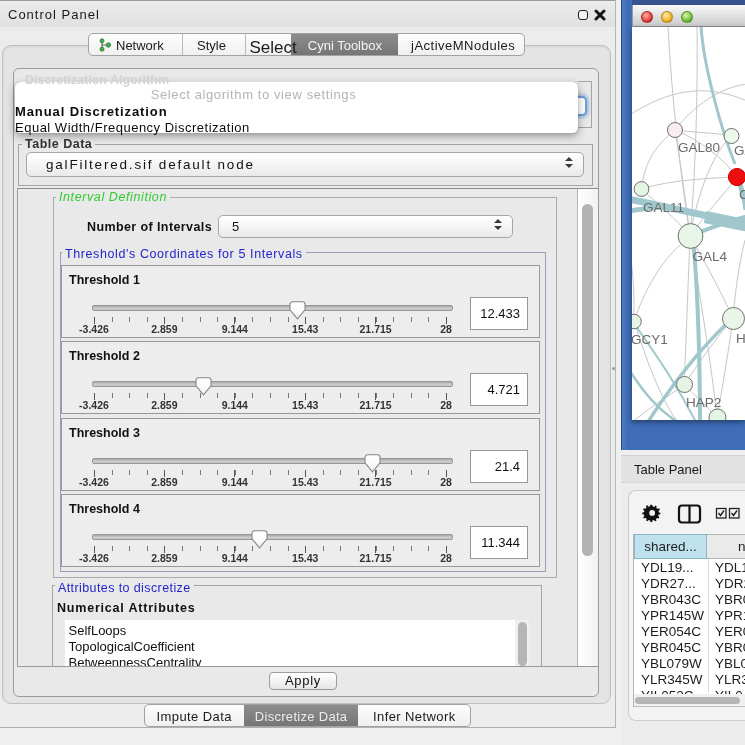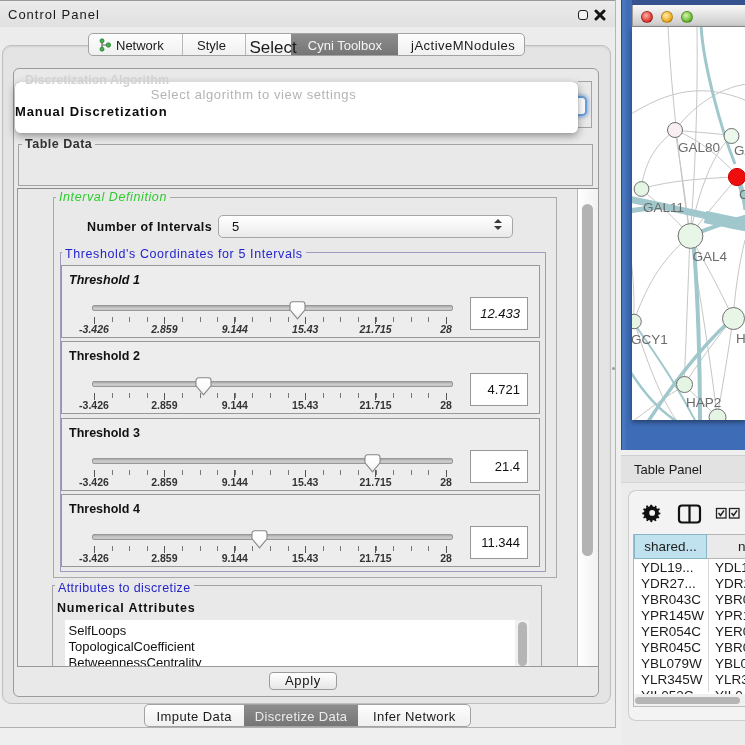--- a/index.html
+++ b/index.html
@@ -53,39 +53,43 @@
     <div class="abs" style="left:202.3px;top:4px;width:107.2px;text-align:center;font-size:13px;color:#f4f4f4;">Cyni Toolbox</div>
     <div class="abs" style="left:322px;top:4px;font-size:13px;letter-spacing:0.5px;color:#1a1a1a;">jActiveMNodules</div>
   </div>
 
   <div class="grp" style="left:18px;top:81px;width:574px;height:47px;"></div>
 
   <div class="abs" style="left:520px;top:96px;width:67px;height:20px;background:#fff;border:2px solid #6b9fd8;border-radius:5px;box-shadow:0 0 3px 1.5px rgba(100,150,210,0.5);box-sizing:border-box;"></div>
 
   <div class="grp" style="left:18px;top:144px;width:575px;height:42px;"></div>
   <div class="grplab" style="left:22px;top:138px;font-weight:bold;letter-spacing:0.5px;color:#333;">Table Data</div>
+  <div class="combo abs" style="left:26px;top:152px;width:558px;height:25px;">
+    <div class="abs" style="left:19px;top:4px;font-size:13.5px;letter-spacing:1.8px;color:#111;">galFiltered.sif default node</div>
+    <span class="updn" style="right:10px;top:3.5px;"></span>
+  </div>
 
   <div class="abs" style="left:17px;top:188px;width:582px;height:479px;border:1px solid #999;border-top-color:#8b8b8b;background:#e9e9e9;box-sizing:border-box;"></div>
 
   <div class="abs" style="left:577px;top:189px;width:21px;height:477px;background:linear-gradient(90deg,#ffffff,#f1f1f1);border-left:1px solid #b5b5b5;box-sizing:border-box;"></div>
   <div class="abs" style="left:581.5px;top:204px;width:11px;height:352px;background:#b3b3b3;border-radius:6px;"></div>
 
   <div class="grp" style="left:53px;top:197px;width:504px;height:381px;border-color:#aaa;"></div>
   <div class="grplab" style="left:56px;top:191px;color:#2ecc2e;letter-spacing:0.6px;font-style:italic;">Interval Definition</div>
   <div class="abs" style="left:87px;top:220px;font-size:12.5px;font-weight:bold;letter-spacing:0.4px;color:#111;">Number of Intervals</div>
   <div class="combo abs" style="left:218px;top:215px;width:295px;height:23px;">
     <div class="abs" style="left:13px;top:3px;font-size:13px;color:#111;">5</div>
     <span class="updn" style="right:10px;top:2.5px;"></span>
   </div>
 
   <div class="grp" style="left:59.5px;top:252px;width:486px;height:320px;border-color:#9d9dc0;"></div>
   <div class="grplab" style="left:62px;top:247.5px;color:#2424cc;letter-spacing:0.6px;">Threshold's Coordinates for 5 Intervals</div>
 
   <div id="thrhost">
-      <div class="thr" style="top:265px;font-style:italic;">
+      <div class="thr" style="top:265px;">
         <b>Threshold 1</b>
         <div class="track"></div>
         <div class="minor"></div>
         <div style="position:absolute;left:31.5px;top:50.5px;width:1px;height:7.5px;background:#555;"></div>
         <div class="tlab" style="left:2px;">-3.426</div>
         <div style="position:absolute;left:101.9px;top:50.5px;width:1px;height:7.5px;background:#555;"></div>
         <div class="tlab" style="left:72.4px;">2.859</div>
         <div style="position:absolute;left:172.3px;top:50.5px;width:1px;height:7.5px;background:#555;"></div>
         <div class="tlab" style="left:142.8px;">9.144</div>
         <div style="position:absolute;left:242.70000000000002px;top:50.5px;width:1px;height:7.5px;background:#555;"></div>
@@ -210,20 +214,21 @@
     <div class="abs" style="left:0px;top:4px;width:99.4px;text-align:center;font-size:13px;letter-spacing:0.4px;color:#1a1a1a;">Impute Data</div>
     <div class="abs" style="left:99.4px;top:4px;width:114.4px;text-align:center;font-size:13px;letter-spacing:0.3px;color:#ececec;">Discretize Data</div>
     <div class="abs" style="left:213.8px;top:4px;width:112px;text-align:center;font-size:13px;letter-spacing:0.4px;color:#1a1a1a;">Infer Network</div>
   </div>
 
   <div class="abs" style="left:14.5px;top:82px;width:563px;height:51px;background:#fff;border-radius:5.5px;box-shadow:0 3px 9px rgba(0,0,0,0.38),0 0 1px rgba(0,0,0,0.3);z-index:20;"></div>
   <div class="abs" style="left:18px;top:80.5px;width:560px;height:1px;background:#dadada;z-index:21;"></div>
   <div class="abs" style="left:25px;top:73px;font-size:12.5px;font-weight:bold;color:#d2d2d2;z-index:21;">Discretization Algorithm</div>
   <div class="abs" style="left:14.5px;top:87px;width:478px;text-align:center;font-size:13px;color:#b4b4b4;letter-spacing:0.6px;z-index:21;">Select algorithm to view settings</div>
   <div class="abs" style="left:15px;top:103.5px;font-size:13px;font-weight:bold;color:#0c0c0c;letter-spacing:0.9px;z-index:21;">Manual Discretization</div>
+  <div class="abs" style="left:15px;top:119.5px;font-size:13px;color:#0c0c0c;letter-spacing:0.5px;z-index:21;">Equal Width/Frequency Discretization</div>
 
   <div class="abs" style="left:612px;top:367px;width:3px;height:3px;background:#9a9a9a;border-radius:50%;"></div>
 </div>
 
 <div class="abs" style="left:621px;top:0;width:124px;height:450px;background:linear-gradient(90deg,#29497f 0px,#29497f 1px,#4a77bd 1px,#4a77bd 3px,#3e6cb7 6px,#3e6cb7 100%);"></div>
 
 <div class="abs" style="left:632px;top:0;width:113px;height:5px;background:#37538f;"></div>
 <div class="abs" style="left:632px;top:5px;width:113px;height:22px;background:linear-gradient(180deg,#f8f8f8,#cbcbcb);border-bottom:1px solid #8e8e8e;border-left:1px solid #9a9a9a;box-sizing:border-box;"></div>
 <div class="abs" style="left:641px;top:10.5px;width:12px;height:12px;border-radius:50%;background:radial-gradient(circle at 4px 3.5px,#ffb0a8,#e14038 62%,#9e211b);border:0.5px solid rgba(120,20,15,0.55);box-sizing:border-box;"></div>
 <div class="abs" style="left:661px;top:10.5px;width:12px;height:12px;border-radius:50%;background:radial-gradient(circle at 4px 3.5px,#ffeeb0,#efae25 62%,#a97a08);border:0.5px solid rgba(140,100,10,0.55);box-sizing:border-box;"></div>

